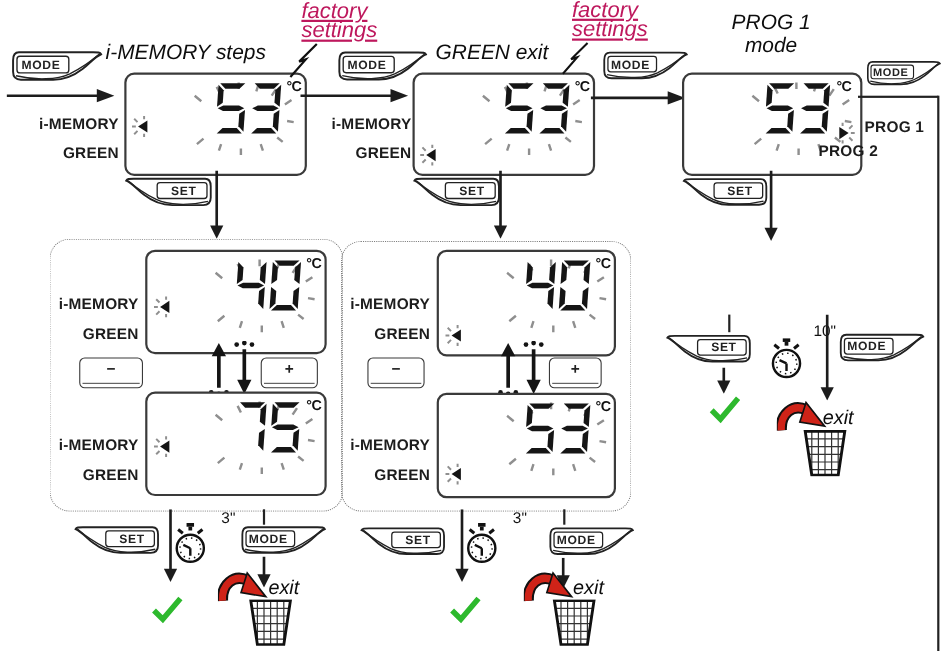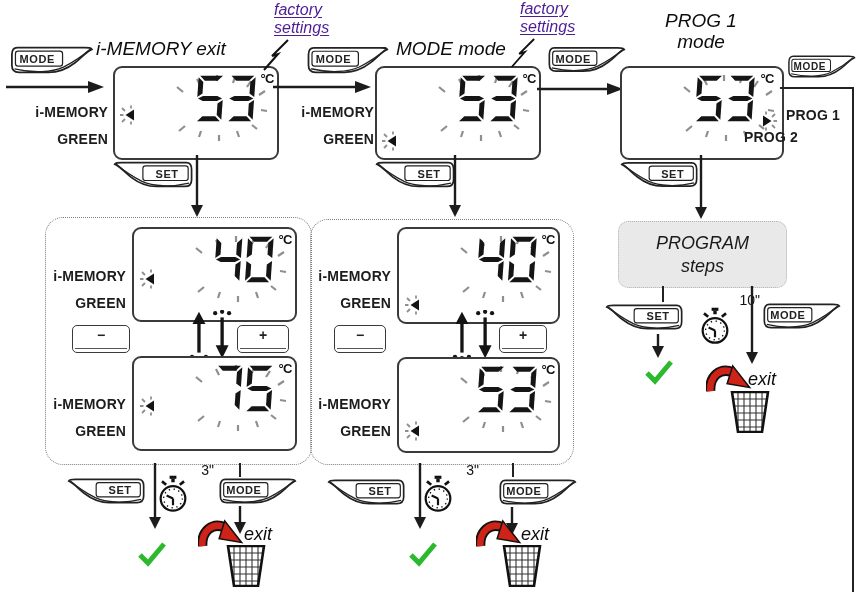--- a/index.html
+++ b/index.html
@@ -9,21 +9,21 @@
   .abs{position:absolute}
   .display{position:absolute;background:#fff;border:2.2px solid #3a3a3a;border-radius:9px}
   .segwrap{position:absolute;right:18px;top:7px;height:47px}
   .unit{position:absolute;right:3px;top:3px;font-size:13px;font-weight:bold;letter-spacing:-.5px}
   .rays{position:absolute;left:44px;top:1px;width:114px;height:76px}
   .ind{position:absolute;width:22px;height:20px}
   .lbl{position:absolute;font-size:14px;font-weight:bold;letter-spacing:.2px;color:#1c1c1c;white-space:nowrap}
   .lbl.r{text-align:right}
   .title{position:absolute;font-style:italic;font-size:19px;color:#0d0d0d;white-space:nowrap}
   .title.c{text-align:center;line-height:21px;white-space:normal}
-  .note{position:absolute;font-style:italic;font-size:16px;line-height:18px;color:#4c1d95}
+  .note{position:absolute;font-style:italic;font-size:20px;line-height:18px;color:#be185d}
   .note span{display:block;text-decoration:underline;text-underline-offset:2px}
   .swoosh{position:absolute}
   .swoosh > svg{position:absolute;left:0;top:0;width:100%;height:100%}
   .swoosh .lab{position:absolute;top:50%;transform:translateY(-56%);font-size:11px;font-weight:bold;letter-spacing:.6px;text-align:center;color:#222}
   .swoosh.mode .lab{left:5%;width:58%}
   .swoosh.set  .lab{left:37%;width:58%}
   .adj{position:absolute;border:1.6px solid #3a3a3a;border-radius:5px;background:#fff;text-align:center;
        font-size:14px;font-weight:bold;line-height:18px;color:#222}
   .adj::after{content:"";position:absolute;left:2px;right:2px;bottom:3px;border-top:1.3px solid #555}
   .dashed{position:absolute;border:1.6px dotted #7d7d7d;border-radius:18px}
@@ -119,21 +119,21 @@
 </svg>
 
 <div class="canvas" style="--check: #2db92d; --exit: #cf2318; --progbg: #e9e9e9;">
 
   <div class="swoosh mode" style="left:8px;top:44px;width:86px;height:32px">
     <svg viewBox="0 0 96 36">
         <use href="#sym-mode"></use>
       </svg>
     <span class="lab">MODE</span>
   </div>
-  <div class="title" style="left:96px;top:38px">i-MEMORY exit</div>
+  <div class="title" style="left:96px;top:38px">i-MEMORY steps</div>
   <svg class="arrsvg" style="left:6px;top:80px" width="98" height="14">
     <line x1="0" y1="7" x2="83" y2="7" stroke="#1c1c1c" stroke-width="2.4"></line>
       <polygon points="82,1 82,13 98,7" fill="#1c1c1c"></polygon>
   </svg>
   <div class="display" style="left:113px;top:66px;width:162px;height:90px">
     <svg class="rays">
         <use href="#sym-rays"></use>
       </svg>
     <div class="segwrap">
         <svg viewBox="-5 0 96 66" height="47" style="display:block">
@@ -284,21 +284,21 @@
   <svg class="arrsvg" style="left:224px;top:545px" width="44" height="42">
       <use href="#sym-trash"></use>
     </svg>
 
   <div class="swoosh mode" style="left:305px;top:44px;width:84px;height:32px">
     <svg viewBox="0 0 96 36">
         <use href="#sym-mode"></use>
       </svg>
     <span class="lab">MODE</span>
   </div>
-  <div class="title" style="left:396px;top:38px">MODE mode</div>
+  <div class="title" style="left:396px;top:38px">GREEN exit</div>
   <svg class="arrsvg" style="left:273px;top:80px" width="98" height="14">
     <line x1="0" y1="7" x2="83" y2="7" stroke="#1c1c1c" stroke-width="2.4"></line>
       <polygon points="82,1 82,13 98,7" fill="#1c1c1c"></polygon>
   </svg>
   <div class="display" style="left:375px;top:66px;width:162px;height:90px">
     <svg class="rays">
         <use href="#sym-rays"></use>
       </svg>
     <div class="segwrap">
         <svg viewBox="-5 0 96 66" height="47" style="display:block">
@@ -508,24 +508,20 @@
   <div class="swoosh set" style="left:620px;top:159px;width:80px;height:31px">
     <svg viewBox="0 0 96 36">
         <use href="#sym-set"></use>
       </svg>
     <span class="lab">SET</span>
   </div>
   <svg class="arrsvg" style="left:694px;top:155px" width="14" height="64">
     <line x1="7" y1="0" x2="7" y2="53" stroke="#1c1c1c" stroke-width="2.4"></line>
       <polygon points="1,52 13,52 7,64" fill="#1c1c1c"></polygon>
   </svg>
-  <div class="program" style="left:618px;top:221px;width:167px;height:65px">
-    <div>PROGRAM</div>
-      <div>steps</div>
-  </div>
   <div class="vstub" style="left:662px;top:286px;height:16px"></div>
   <div class="swoosh set" style="left:604px;top:302px;width:82px;height:30px">
     <svg viewBox="0 0 96 36">
         <use href="#sym-set"></use>
       </svg>
     <span class="lab">SET</span>
   </div>
   <svg class="arrsvg" style="left:651px;top:334px" width="14" height="24">
     <line x1="7" y1="0" x2="7" y2="13" stroke="#1c1c1c" stroke-width="2.4"></line>
       <polygon points="1,12 13,12 7,24" fill="#1c1c1c"></polygon>

